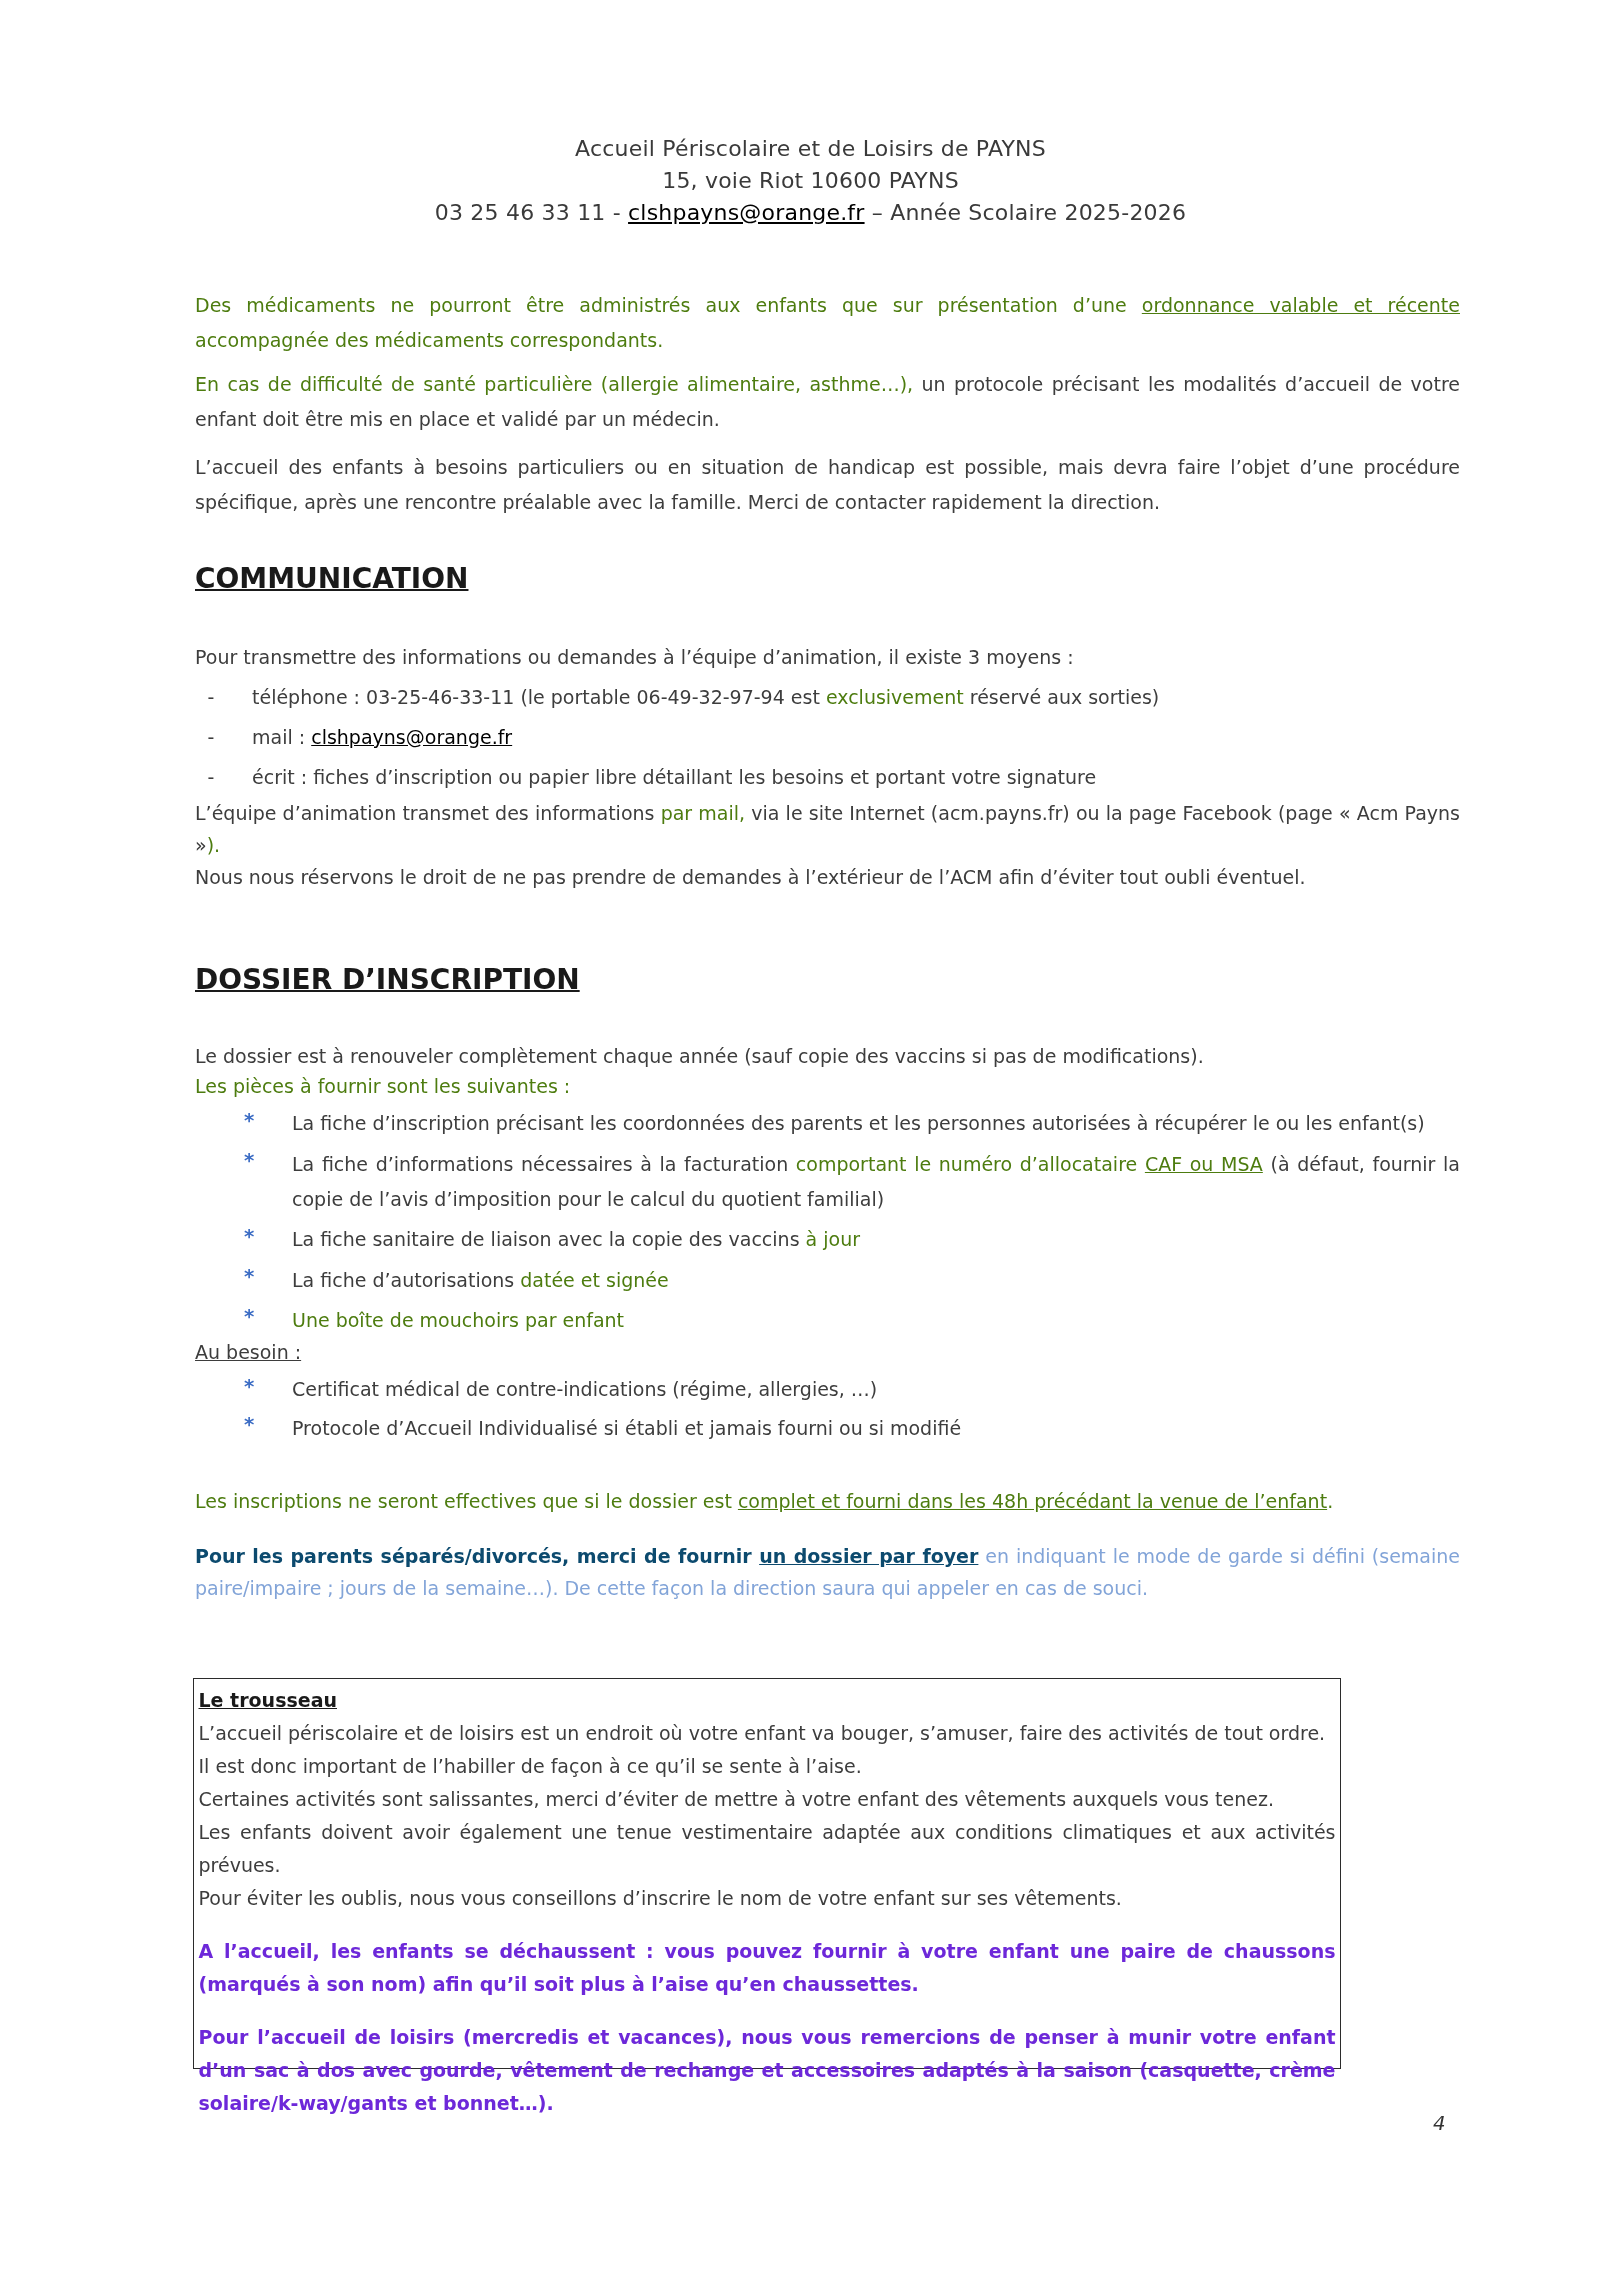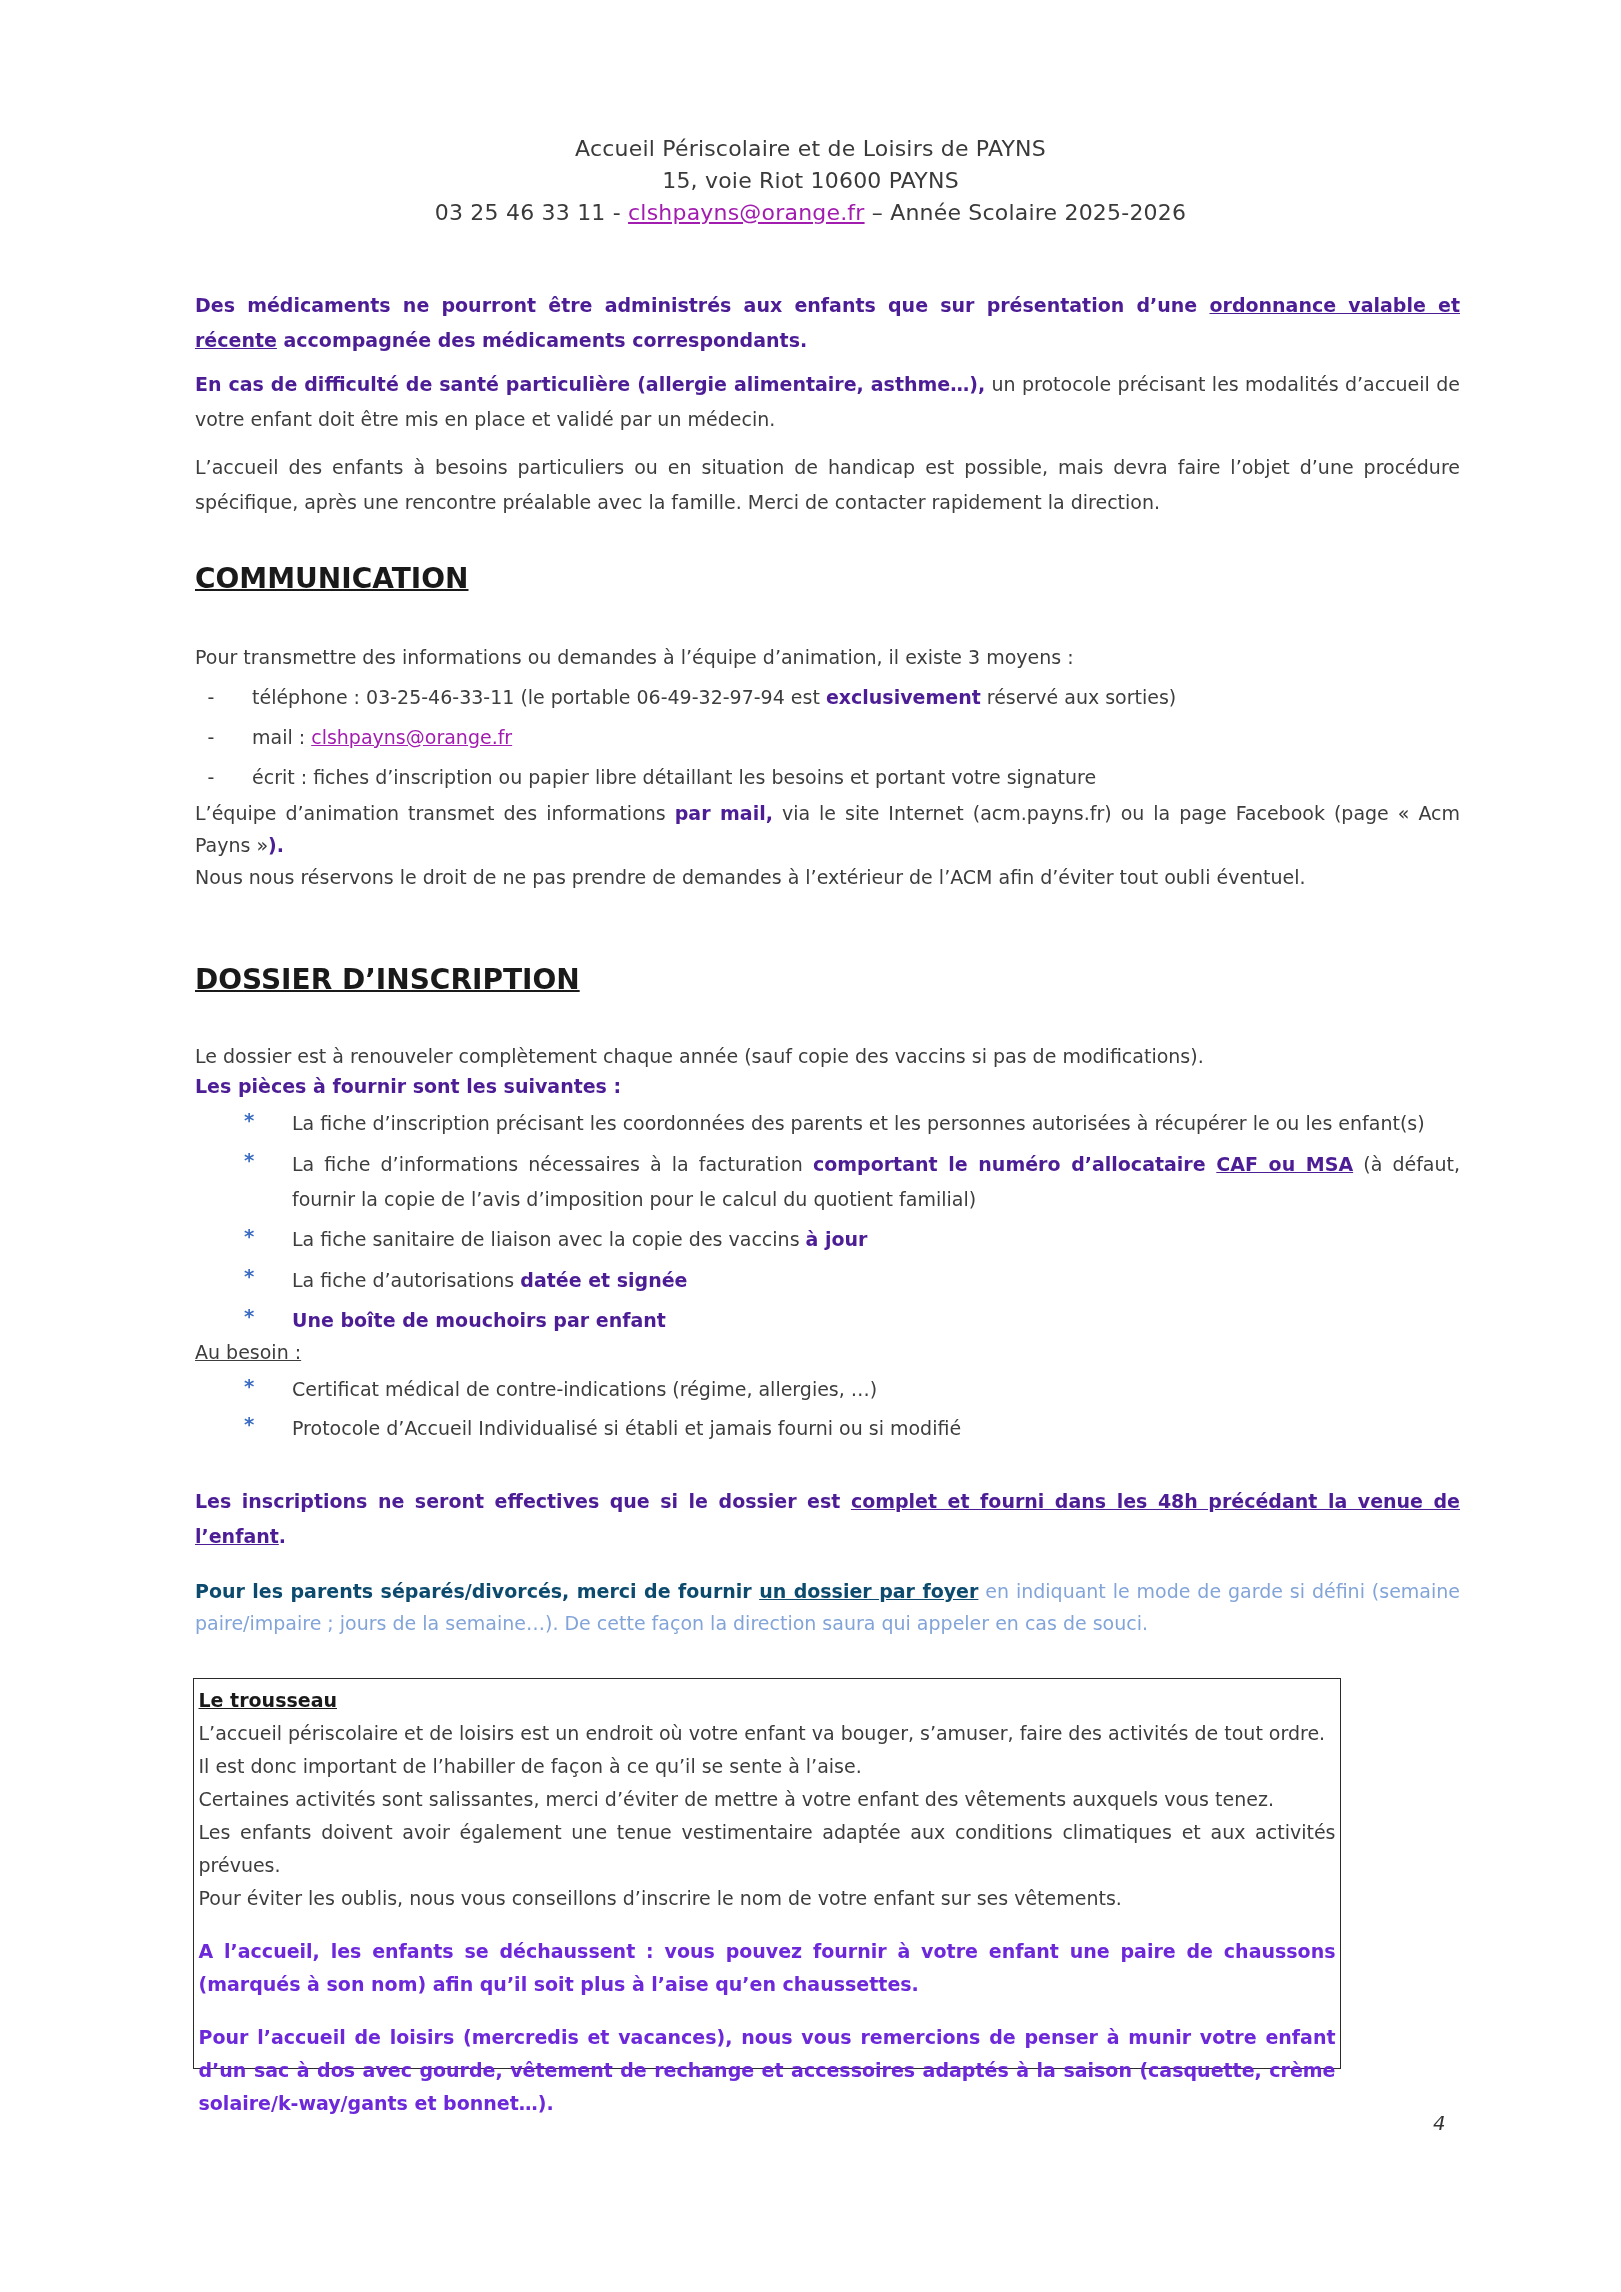--- a/index.html
+++ b/index.html
@@ -8,25 +8,25 @@
       font-family: "DejaVu Sans", sans-serif;
       color: #333333;
     }
     .abs { position: absolute; }
     .header {
       left: 0; width: 1621px; top: 133px;
       text-align: center; font-size: 22px; line-height: 32px; color: #3a3a3a;
       letter-spacing: 0.2px;
     }
     .header .row { display: block; }
-    a.link { color: #a21caf; text-decoration: underline; }
+    a.link { color: #000000; text-decoration: underline; }
     .content {
       left: 195px; width: 1265px; font-size: 19px; color: #3d3d3d;
     }
-    .b { font-weight: bold; color: #4c1d95; }
+    .b { font-weight: normal; color: #4d7c0f; }
     .u { text-decoration: underline; }
     .para { margin: 0; line-height: 35px; text-align: justify; }
     .heading {
       font-size: 28px; font-weight: bold; color: #1a1a1a; text-decoration: underline;
       text-decoration-thickness: 1.8px; letter-spacing: 0px;
     }
     .dash-list { list-style: none; margin: 0; padding: 0; }
     .dash-list li { position: relative; padding-left: 57px; line-height: 40px; }
     .dash-list li .dash { position: absolute; left: 12.5px; top: 0; }
     .star-list { list-style: none; margin: 0; padding: 0; }

